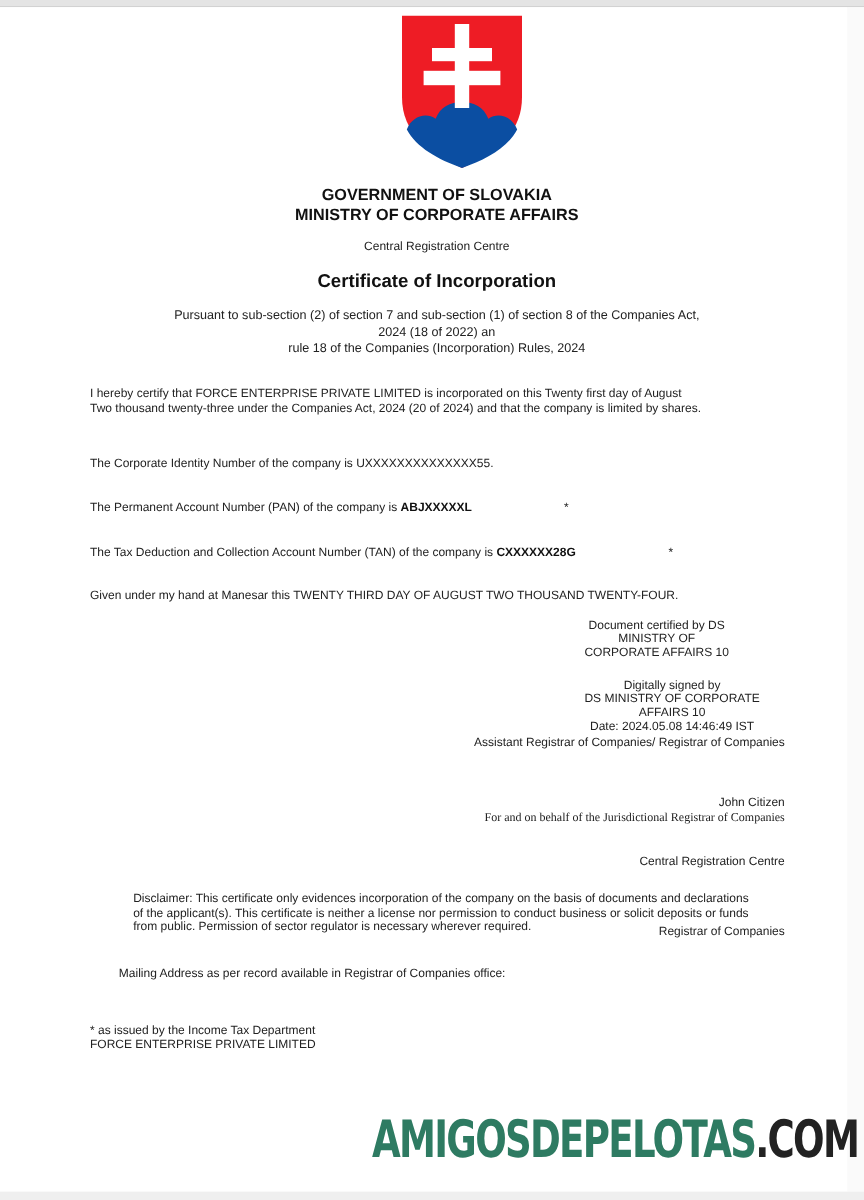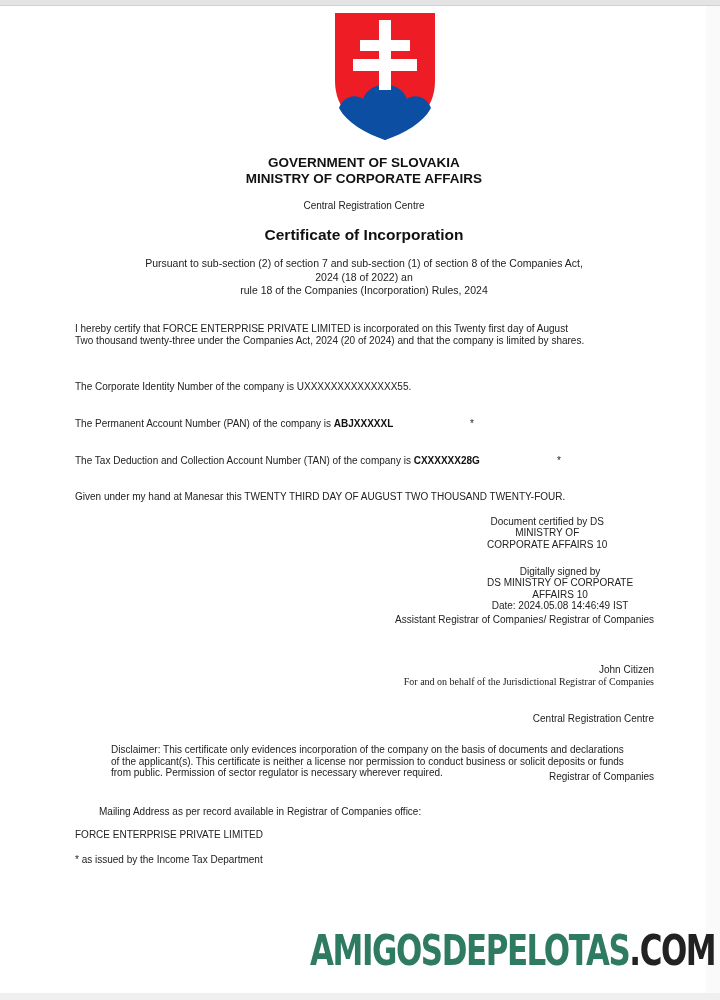--- a/index.html
+++ b/index.html
@@ -106,20 +106,20 @@
 <div class="right" style="top:723px;margin-top:48px;">Registrar of Companies</div>
 <div class="right" style="top:713px;">Central Registration Centre</div>
 
 <div class="para" style="top:744px;margin-left:36px;">
   <div>Disclaimer: This certificate only evidences incorporation of the company on the basis of documents and declarations</div>
   <div>of the applicant(s). This certificate is neither a license nor permission to conduct business or solicit deposits or funds</div>
   <div>from public. Permission of sector regulator is necessary wherever required.</div>
 </div>
 
 <div class="para" style="top:806px;margin-left:24px;">Mailing Address as per record available in Registrar of Companies office:</div>
-<div class="para" style="top:829px;">FORCE ENTERPRISE PRIVATE LIMITED</div>
+<div class="para" style="top:865px;">FORCE ENTERPRISE PRIVATE LIMITED</div>
 <div class="para" style="top:854px;">* as issued by the Income Tax Department</div>
 
 <div class="watermark">
   <span class="wm-green">AMIGOSDEPELOTAS</span><span class="wm-dark">.COM</span>
 </div>
 
 <div class="bottombar"></div>
 
 </body></html>

